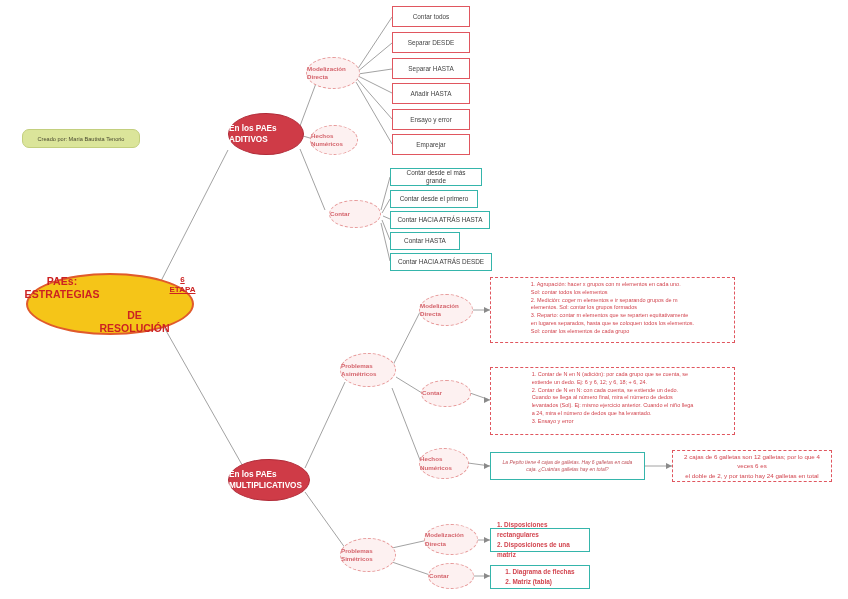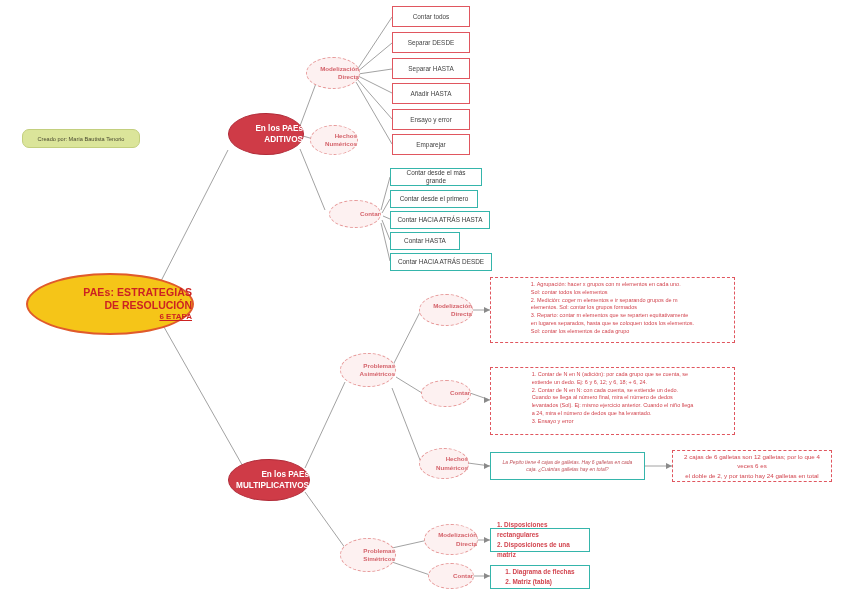--- a/index.html
+++ b/index.html
@@ -2,28 +2,28 @@
 <html><head>
 <meta charset="utf-8">
 <style>
   html,body{margin:0;padding:0;background:#ffffff;}
   body{width:848px;height:599px;position:relative;overflow:hidden;
        font-family:"Liberation Sans","DejaVu Sans",sans-serif;
        -webkit-font-smoothing:antialiased;}
   #canvas{position:absolute;inset:0;width:848px;height:599px;}
   svg#edges{position:absolute;left:0;top:0;width:848px;height:599px;pointer-events:none;}
 
-  .node{position:absolute;box-sizing:border-box;display:flex;align-items:flex-end;
+  .node{position:absolute;box-sizing:border-box;display:flex;align-items:flex-start;
         justify-content:center;text-align:center;}
 
   
   .root{border-radius:50%;background:#f5c518;border:2.2px solid #e05a2b;
         color:#cc2222;font-weight:bold;line-height:1.25;}
   .root .l1{font-size:10.5px;letter-spacing:.1px;}
-  .root .l2{font-size:10.5px;}
+  .root .l2{font-size:10.5px;margin-top:34px;}
   .root .l3{font-size:8px;text-decoration:underline;}
 
   
   .branch{border-radius:50%;background:#cf3b47;border:1px solid #b02b38;
           color:#ffffff;font-size:8.2px;font-weight:bold;line-height:1.35;}
 
   
   .pink{border-radius:50%;background:#fdf1f1;border:1px dashed #e79a9a;
         color:#d4636b;font-size:6.2px;font-weight:bold;line-height:1.3;}
 
@@ -111,21 +111,21 @@
       <polygon points="490,540 484,537 484,543"></polygon>
       <polygon points="490,576 484,573 484,579"></polygon>
       <polygon points="672,466 666,463 666,469"></polygon>
     </g>
   </svg>
 
   <div class="node credit" style="left:22px;top:129px;width:118px;height:19px;">
     <span>Creado por: María Bautista Tenorio</span>
   </div>
 
-  <div class="node root" style="left:26px;top:273px;width:168px;height:62px;flex-direction:column;">
+  <div class="node root" style="left:26px;top:273px;width:168px;height:62px;flex-direction:row;">
     <span class="l1">PAEs: ESTRATEGIAS</span>
     <span class="l2">DE RESOLUCIÓN</span>
     <span class="l3">6 ETAPA</span>
   </div>
 
   <div class="node branch" style="left:228px;top:113px;width:76px;height:42px;flex-direction:column;">
     <span>En los PAEs</span>
     <span>ADITIVOS</span>
   </div>
 

